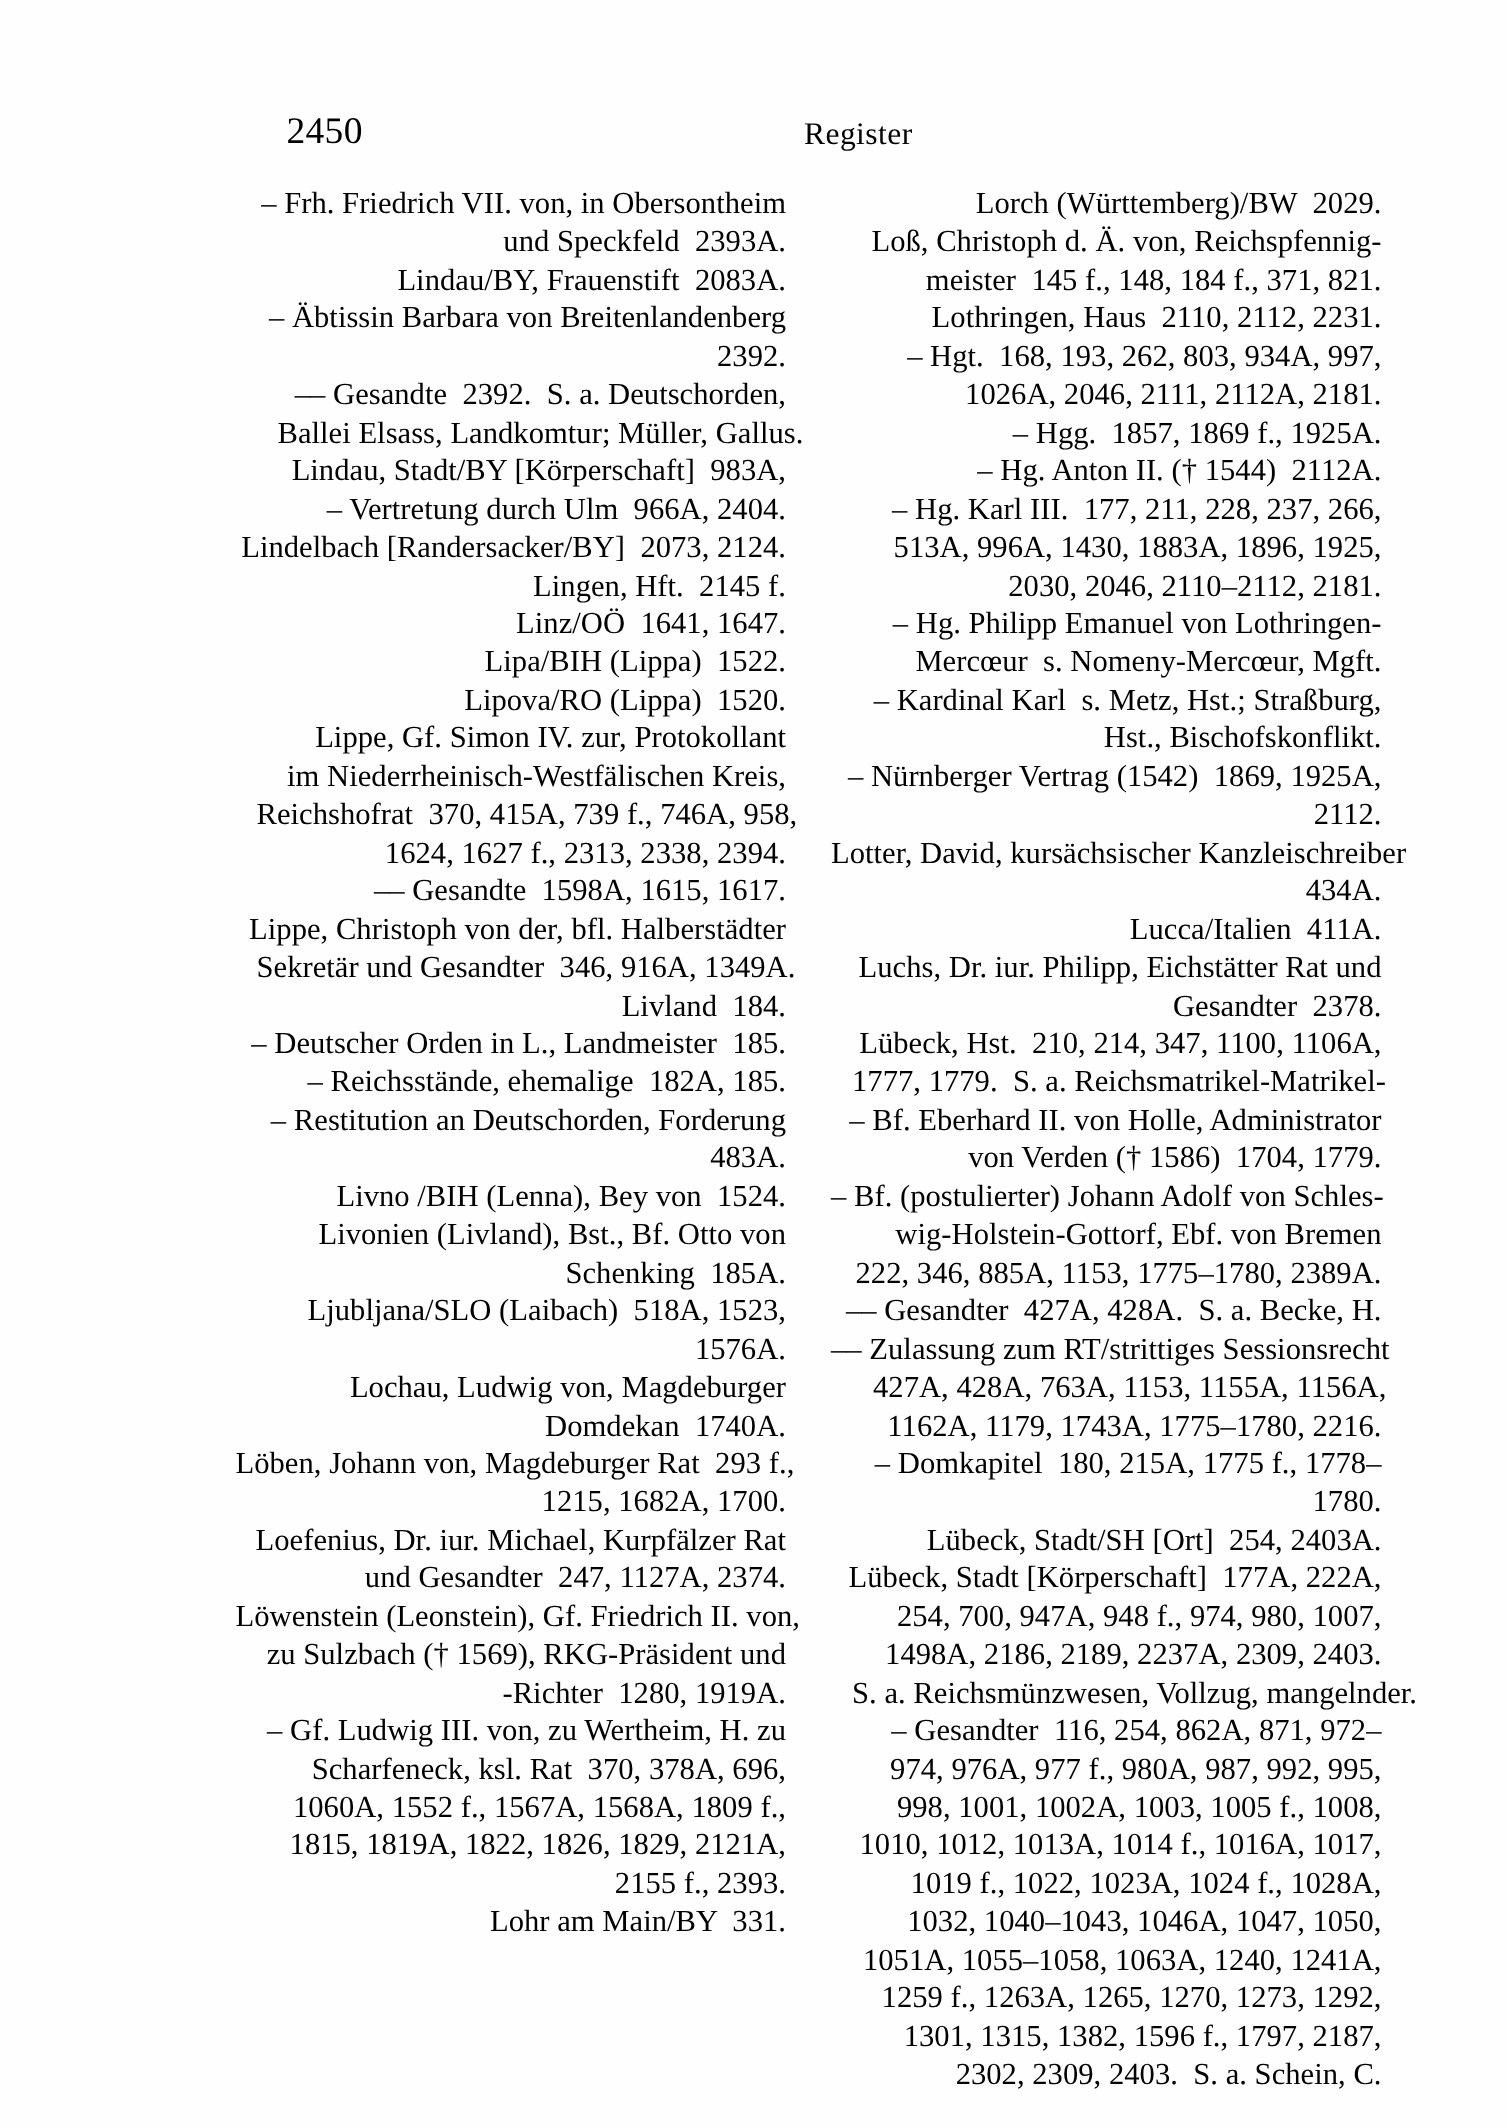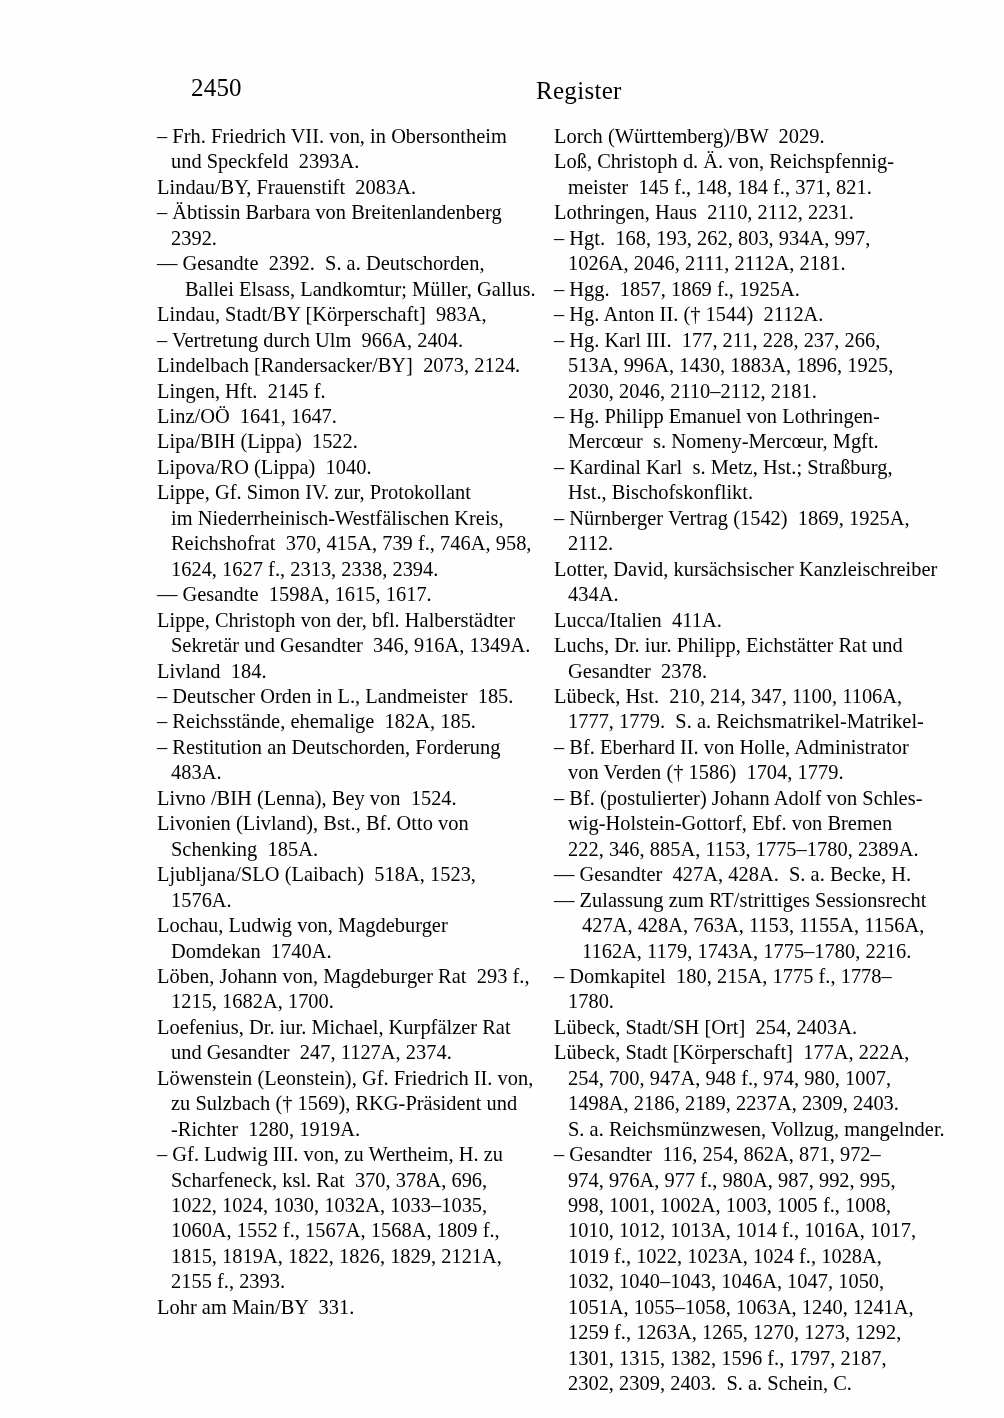--- a/index.html
+++ b/index.html
@@ -35,41 +35,42 @@
     position: absolute;
     left: 0;
     top: 0;
     font-size: 25px;
     letter-spacing: 0.2px;
   }
   .head-title {
     position: absolute;
     left: 345px;
     top: 3px;
-    font-size: 25px;
+    font-size: 21px;
     letter-spacing: 0.3px;
   }
 
   
   .columns {
     position: absolute;
     top: 124px;
     left: 157px;
     width: 764px;
     display: flex;
     gap: 30px;
   }
   .column {
     width: 367px;
     flex: 0 0 367px;
   }
 
   .entry {
     margin: 0;
     padding: 0;
+    text-align: right;
   }
   
   .entry + .entry { margin-top: 0px; }
 
   .line {
     font-size: 20.4px;
     line-height: 25.45px;
     white-space: pre;
     letter-spacing: 0.02px;
   }
@@ -118,21 +119,21 @@
         <div class="entry">
           <div class="line ind0">Lingen, Hft.  2145 f.</div>
         </div>
         <div class="entry">
           <div class="line ind0">Linz/OÖ  1641, 1647.</div>
         </div>
         <div class="entry">
           <div class="line ind0">Lipa/BIH (Lippa)  1522.</div>
         </div>
         <div class="entry">
-          <div class="line ind0">Lipova/RO (Lippa)  1040.</div>
+          <div class="line ind0">Lipova/RO (Lippa)  1520.</div>
         </div>
         <div class="entry">
           <div class="line ind0">Lippe, Gf. Simon IV. zur, Protokollant</div>
           <div class="line ind1">im Niederrheinisch-Westfälischen Kreis,</div>
           <div class="line ind1">Reichshofrat  370, 415A, 739 f., 746A, 958,</div>
           <div class="line ind1">1624, 1627 f., 2313, 2338, 2394.</div>
         </div>
         <div class="entry">
           <div class="line ind0">–– Gesandte  1598A, 1615, 1617.</div>
         </div>
@@ -177,21 +178,20 @@
           <div class="line ind1">und Gesandter  247, 1127A, 2374.</div>
         </div>
         <div class="entry">
           <div class="line ind0">Löwenstein (Leonstein), Gf. Friedrich II. von,</div>
           <div class="line ind1">zu Sulzbach († 1569), RKG-Präsident und</div>
           <div class="line ind1">-Richter  1280, 1919A.</div>
         </div>
         <div class="entry">
           <div class="line ind0">– Gf. Ludwig III. von, zu Wertheim, H. zu</div>
           <div class="line ind1">Scharfeneck, ksl. Rat  370, 378A, 696,</div>
-          <div class="line ind1">1022, 1024, 1030, 1032A, 1033–1035,</div>
           <div class="line ind1">1060A, 1552 f., 1567A, 1568A, 1809 f.,</div>
           <div class="line ind1">1815, 1819A, 1822, 1826, 1829, 2121A,</div>
           <div class="line ind1">2155 f., 2393.</div>
         </div>
         <div class="entry">
           <div class="line ind0">Lohr am Main/BY  331.</div>
         </div>
       </div>
       <div class="column">
         <div class="entry">

